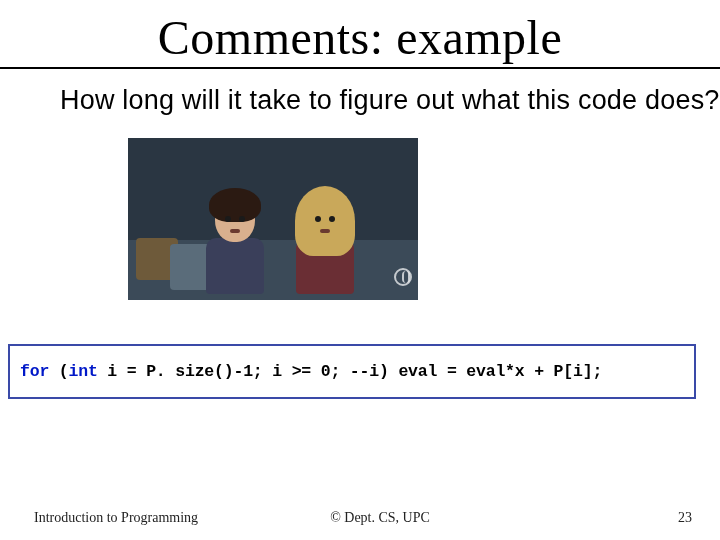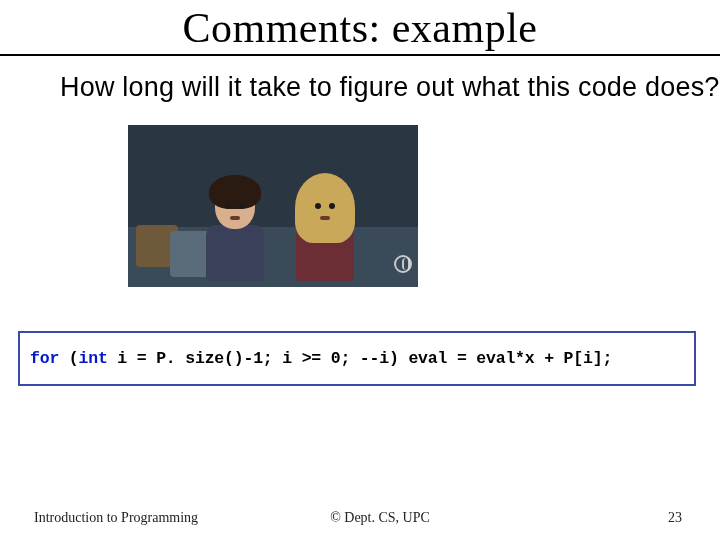--- a/index.html
+++ b/index.html
@@ -6,23 +6,23 @@
   body {
     width: 720px;
     height: 540px;
     background: #ffffff;
     font-family: "Helvetica Neue", Arial, sans-serif;
     position: relative;
     overflow: hidden;
   }
   .title {
     font-family: "Times New Roman", Times, serif;
-    font-size: 42px;
+    font-size: 48px;
     text-align: center;
-    padding-top: 4px;
+    padding-top: 10px;
     letter-spacing: 0.5px;
     font-weight: 400;
     color: #000;
   }
   .title-rule {
     border: none;
     border-top: 2px solid #000;
     margin-top: 2px;
   }
   .subtitle {
@@ -53,36 +53,36 @@
   .torso { width:58px; height:56px; border-radius:10px 10px 4px 4px; margin-top:-4px; }
   .p1 .torso { background:#3a3f5a; }
   .p2 .torso { background:#6a2e34; }
   .eye { position:absolute; width:6px; height:6px; background:#1a1a1a; border-radius:50%; top:22px; }
   .eye.l { left:10px; } .eye.r { right:10px; }
   .mouth { position:absolute; width:10px; height:4px; background:#6a3a30; bottom:9px; left:15px; border-radius:2px; }
   .watermark { position:absolute; right:6px; bottom:14px; width:18px; height:18px; border:2px solid rgba(255,255,255,0.7); border-radius:50%; }
   .watermark::after { content:""; position:absolute; left:6px; top:1px; width:4px; height:12px; border:2px solid rgba(255,255,255,0.7); border-radius:6px; border-top:none; border-bottom:none; }
 
   .code-box {
-    margin: 44px 24px 0 18px;
+    margin: 44px 24px 0 8px;
     border: 2px solid #3a4aa8;
     padding: 16px 10px;
     font-family: "Consolas", "Menlo", "Courier New", monospace;
     font-size: 16.5px;
     color: #000;
     white-space: nowrap;
     letter-spacing: -0.2px;
   }
   .kw { color: #0018c8; font-weight: bold; }
   .code-text { font-weight: bold; }
 
   .footer {
     position: absolute;
     left: 0; right: 0; bottom: 14px;
-    padding: 0 38px 0 34px;
+    padding: 0 28px 0 34px;
     display: flex;
     justify-content: space-between;
     align-items: baseline;
     font-family: "Times New Roman", Times, serif;
     font-size: 14px;
     color: #222;
   }
   .footer .center { position:absolute; left:0; right:0; text-align:center;margin-left:40px; }
   .footer .right { margin-left:auto; }
 </style>

